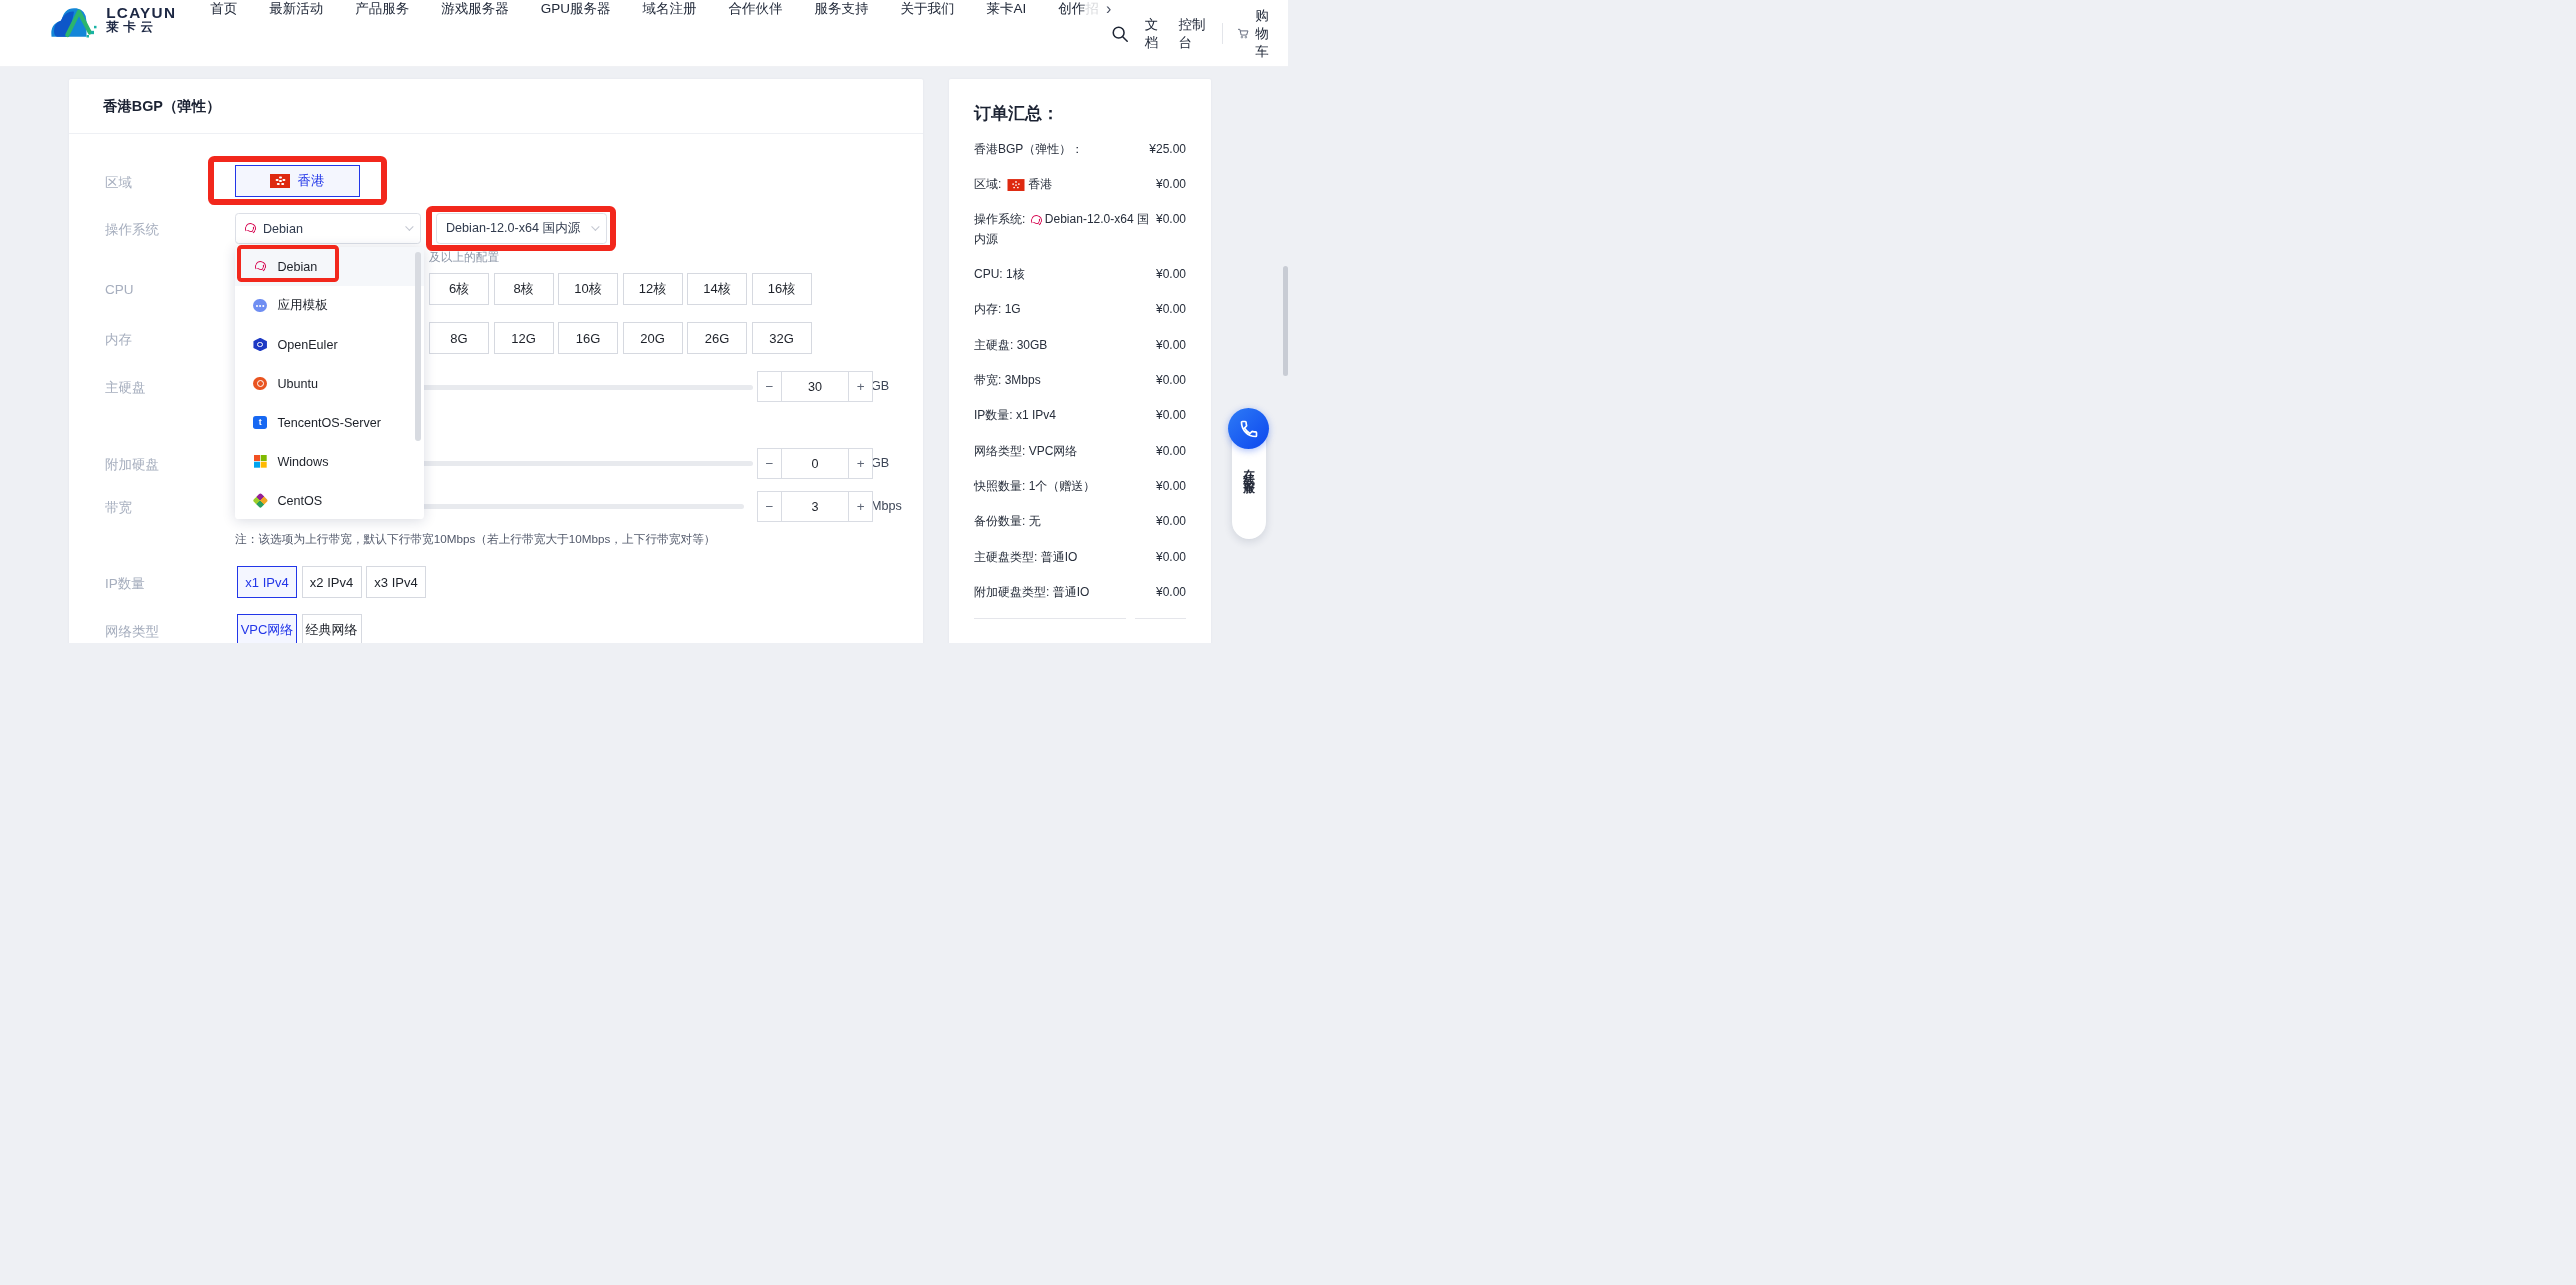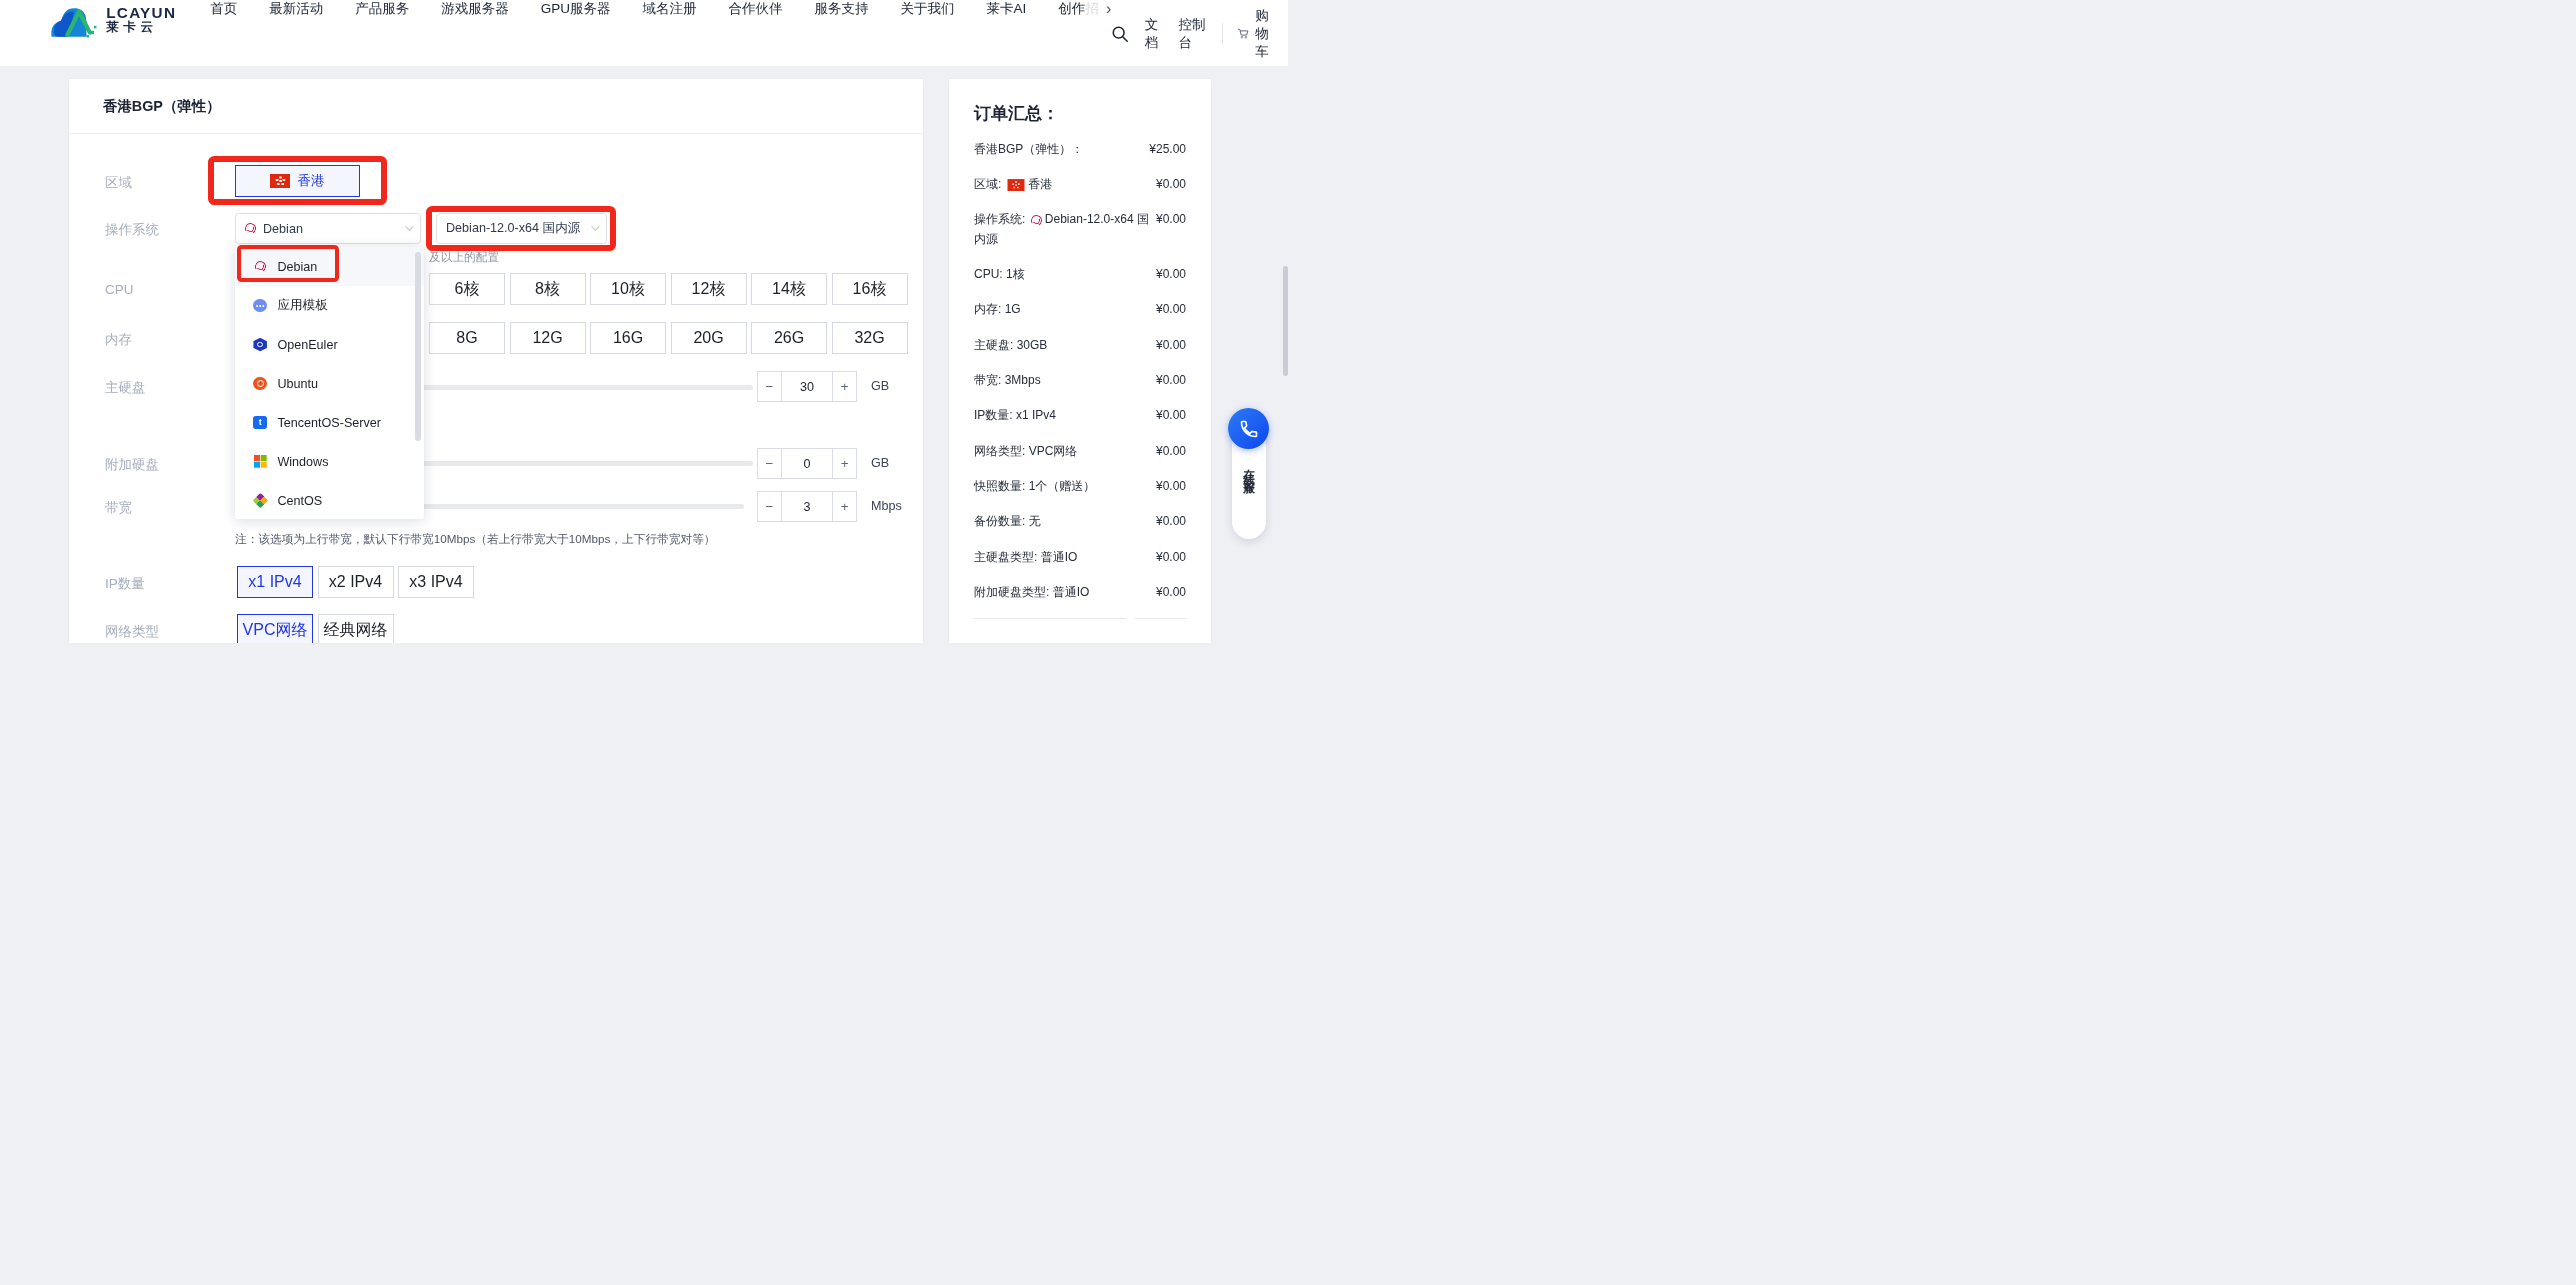--- a/index.html
+++ b/index.html
@@ -38,23 +38,23 @@
     background:#fff; border-radius:1.8px; box-shadow:0 0.9px 2.7px rgba(20,35,70,.05);
   }
   .config-header { height:55px; display:flex; align-items:center; padding-left:34px;
     border-bottom:1.8px solid #eef0f4; }
   .config-header h2 { font-size:14.4px; font-weight:700; color:#1b2232; }
   .config-body { position:relative; height:553px; }
   .flabel { position:absolute; left:36px; font-size:13.5px; color:#a6aebe; }
   
   .opt-row { position:absolute; display:flex; gap:4.5px; }
   .opt {
-    width:76px; height:32px; border:0.9px solid #d6d9e0; background:#fff;
+    width:60px; height:32px; border:0.9px solid #d6d9e0; background:#fff;
     display:flex; align-items:center; justify-content:center;
-    font-size:16px; color:#1d2129; cursor:pointer;
+    font-size:13px; color:#1d2129; cursor:pointer;
   }
   .opt.sel { border:1.8px solid #2236e8; color:#2236e8; background:#f4f6ff; }
   
   .region-btn {
     position:absolute; left:166px; top:31px; width:125px; height:32px;
     border:1.8px solid #2236e8; background:#f4f6fe; color:#2236e8;
     display:flex; align-items:center; justify-content:center; gap:7.2px;
     font-size:13.5px; cursor:pointer;
   }
   
@@ -94,21 +94,21 @@
   .red3 { left:168px; top:111px; width:102px; height:37px; border-width:4.5px; border-radius:4.5px; }
   
   .track { position:absolute; height:4.5px; background:#e8eaee; border-radius:2.7px; z-index:1; cursor:pointer; }
   .stepper { position:absolute; left:688px; display:flex; z-index:2; }
   .st-btn {
     width:25px; height:31px; border:0.9px solid #d9dce3; background:#fff;
     display:flex; align-items:center; justify-content:center;
     font-size:13.5px; color:#5f6777; cursor:pointer; flex:none;
   }
   .st-val {
-    width:52px; height:31px; border:0.9px solid #d9dce3; margin:0 -0.9px;
+    width:68px; height:31px; border:0.9px solid #d9dce3; margin:0 -0.9px;
     display:flex; align-items:center; justify-content:center;
     font-size:12.6px; color:#1d2129; background:#fff;
   }
   .unit { position:absolute; left:802px; font-size:12.6px; color:#3c4556; }
   .bw-note { position:absolute; left:166px; top:398px; font-size:11.7px; color:#51586a; }
   
   .summary-card {
     position:absolute; left:949px; top:79px; width:262px; height:593px;
     background:#fff; border-radius:1.8px; box-shadow:0 0.9px 2.7px rgba(20,35,70,.05);
     padding:23.4px 25px;

